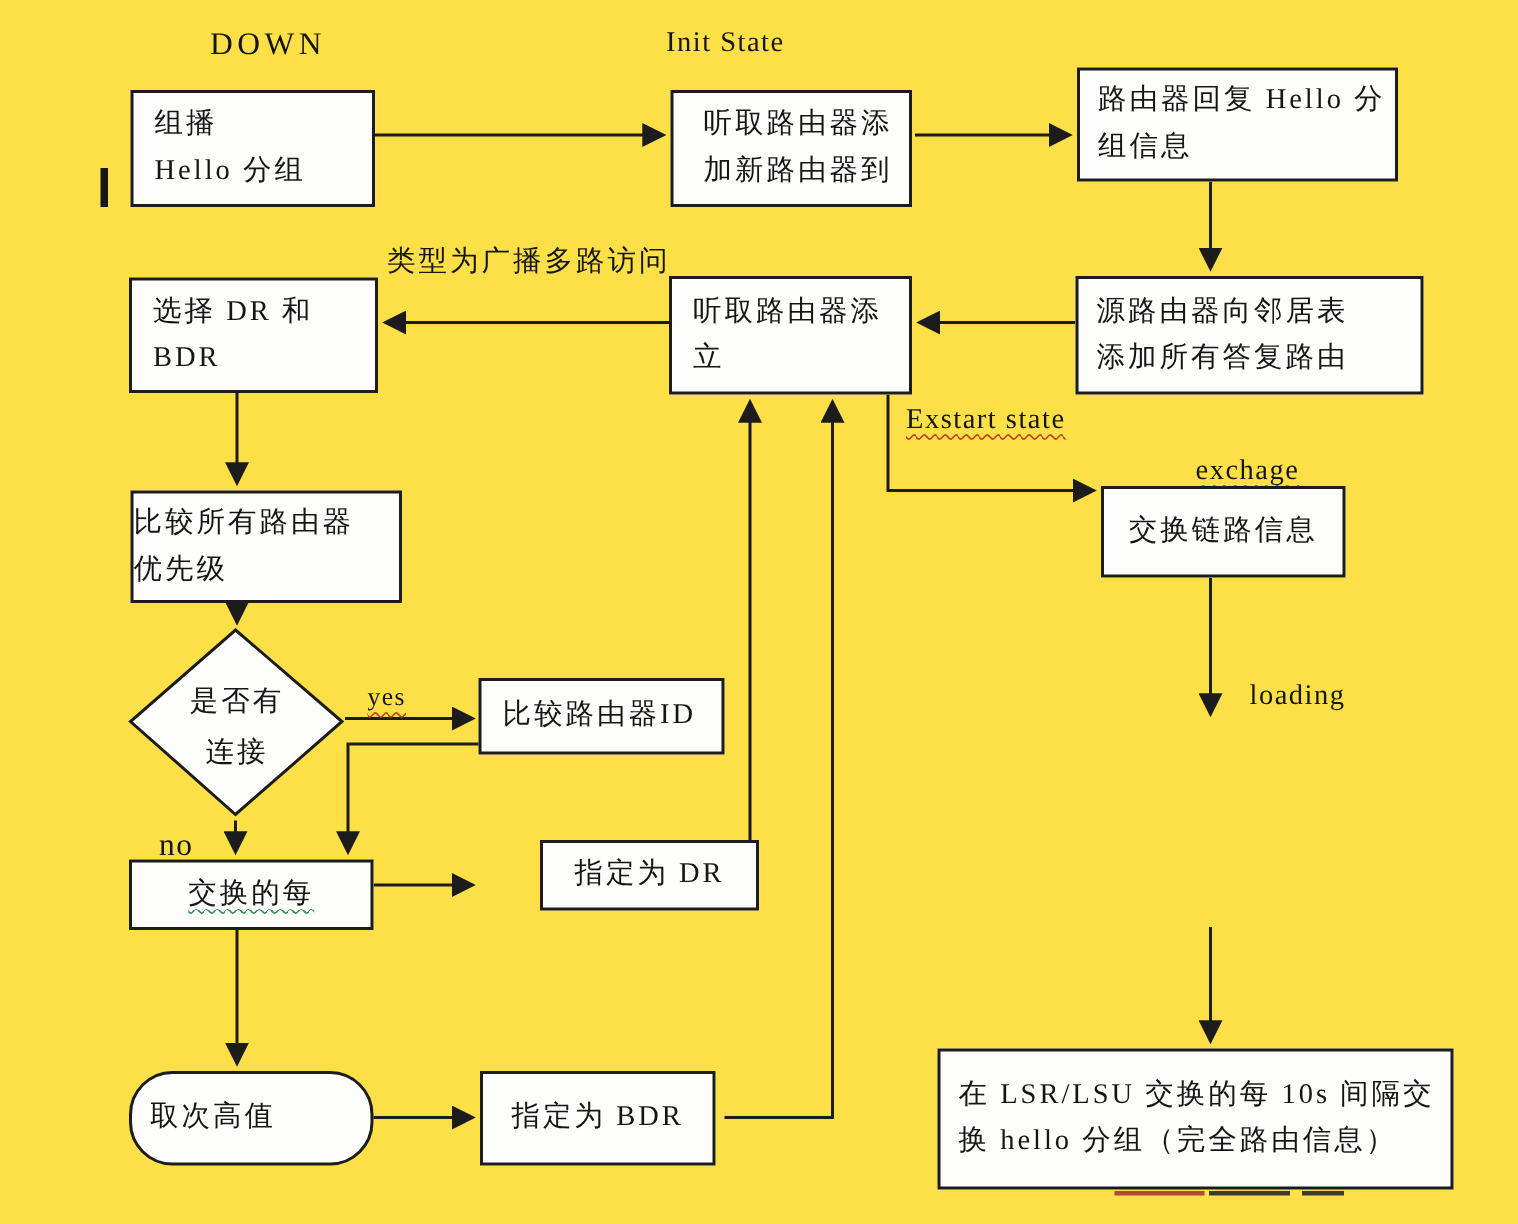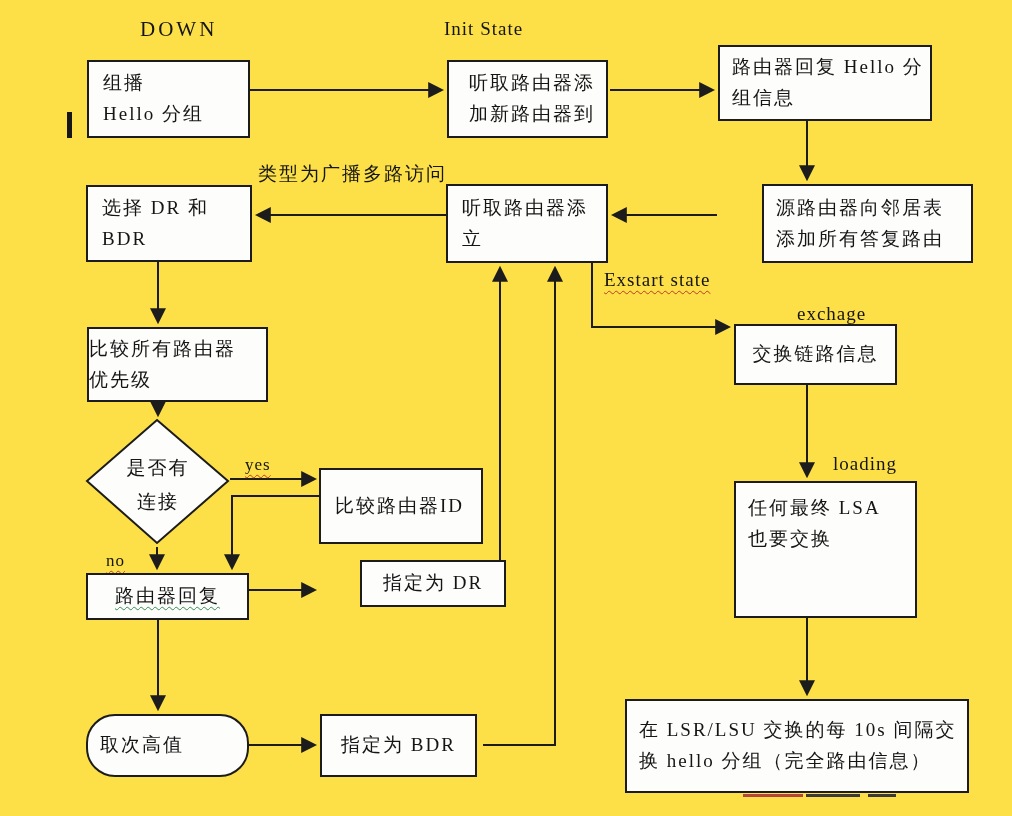--- a/index.html
+++ b/index.html
@@ -64,62 +64,60 @@
     <polygon points="157,420 228,481 157,543 87,481" fill="#fdfdfc" stroke="#1c1c1c" stroke-width="2"></polygon>
   </svg>
 
   <div class="label" style="left:140px; top:17px; font-size:21px; letter-spacing:3px;">DOWN</div>
   <div class="label" style="left:444px; top:18px;">Init State</div>
   <div class="label" style="left:258px; top:161px; letter-spacing:2px;">类型为广播多路访问</div>
   <div class="label sq-red" style="left:604px; top:269px;">Exstart state</div>
   <div class="label sq-red" style="left:797px; top:303px;">exchage</div>
   <div class="label" style="left:833px; top:453px;">loading</div>
   <div class="label sq-red" style="left:245px; top:455px; font-size:17px;">yes</div>
-  <div class="label sq-red" style="left:106px; top:551px; font-size:17px;">no</div>
+  <div class="label sq-red" style="left:106px; top:551px; font-size:21px;">no</div>
 
   <div class="node" style="left:87px; top:60px; width:163px; height:78px; padding-left:14px;">组播
 Hello 分组</div>
 
   <div class="node" style="left:447px; top:60px; width:161px; height:78px; padding-left:20px;">听取路由器添
 加新路由器到</div>
 
   <div class="node" style="left:718px; top:45px; width:214px; height:76px; padding-left:12px;">路由器回复 Hello 分
 组信息</div>
 
-  <div class="node" style="left:717px; top:184px; width:211px; height:79px; padding-left:12px;margin-left:45px;">源路由器向邻居表
+  <div class="node" style="left:717px; top:184px; width:232px; height:79px; padding-left:12px;">源路由器向邻居表
 添加所有答复路由</div>
 
   <div class="node" style="left:446px; top:184px; width:162px; height:79px; padding-left:14px;">听取路由器添
 立</div>
 
   <div class="node" style="left:86px; top:185px; width:166px; height:77px; padding-left:14px;">选择 DR 和
 BDR</div>
 
   <div class="node" style="left:87px; top:327px; width:181px; height:75px; ">比较所有路由器
 优先级</div>
 
   <div class="diamond-label">是否有
 连接</div>
 
-  <div class="node" style="left:319px; top:452px; width:164px; height:76px; padding-left:14px;margin-top:16px;">比较路由器ID</div>
+  <div class="node" style="left:319px; top:452px; width:164px; height:51px; padding-left:14px;">比较路由器ID</div>
 
   <div class="node center" style="left:86px; top:573px; width:163px; height:47px;">
-    <span class="sq-green">路由器回复</span>
+    <span class="sq-green">交换的每</span>
   </div>
 
   <div class="node center" style="left:320px; top:560px; width:146px; height:47px;margin-left:40px;">指定为 DR</div>
 
   <div class="node" style="left:86px; top:714px; width:163px; height:63px; padding-left:12px;border-radius:29px;">取次高值</div>
 
   <div class="node center" style="left:320px; top:714px; width:157px; height:63px;">指定为 BDR</div>
 
   <div class="node center" style="left:734px; top:324px; width:163px; height:61px;">交换链路信息</div>
 
-  <div class="node" style="left:734px; top:481px; width:183px; height:137px; justify-content:flex-start; padding:10px 12px;">任何最终 LSA
-也要交换</div>
 
   <div class="node" style="left:625px; top:699px; width:344px; height:94px; padding-left:12px;">在 LSR/LSU 交换的每 10s 间隔交
 换 hello 分组（完全路由信息）</div>
 
   <div class="artifact" style="left:67px; top:112px; width:5px; height:26px; background:#161616;"></div>
   <div class="artifact" style="left:743px; top:794px; width:60px; height:3px; background:#b4453c;"></div>
   <div class="artifact" style="left:806px; top:794px; width:54px; height:3px; background:#3a3a3a;"></div>
   <div class="artifact" style="left:868px; top:794px; width:28px; height:3px; background:#3a3a3a;"></div>
 
 </div>

